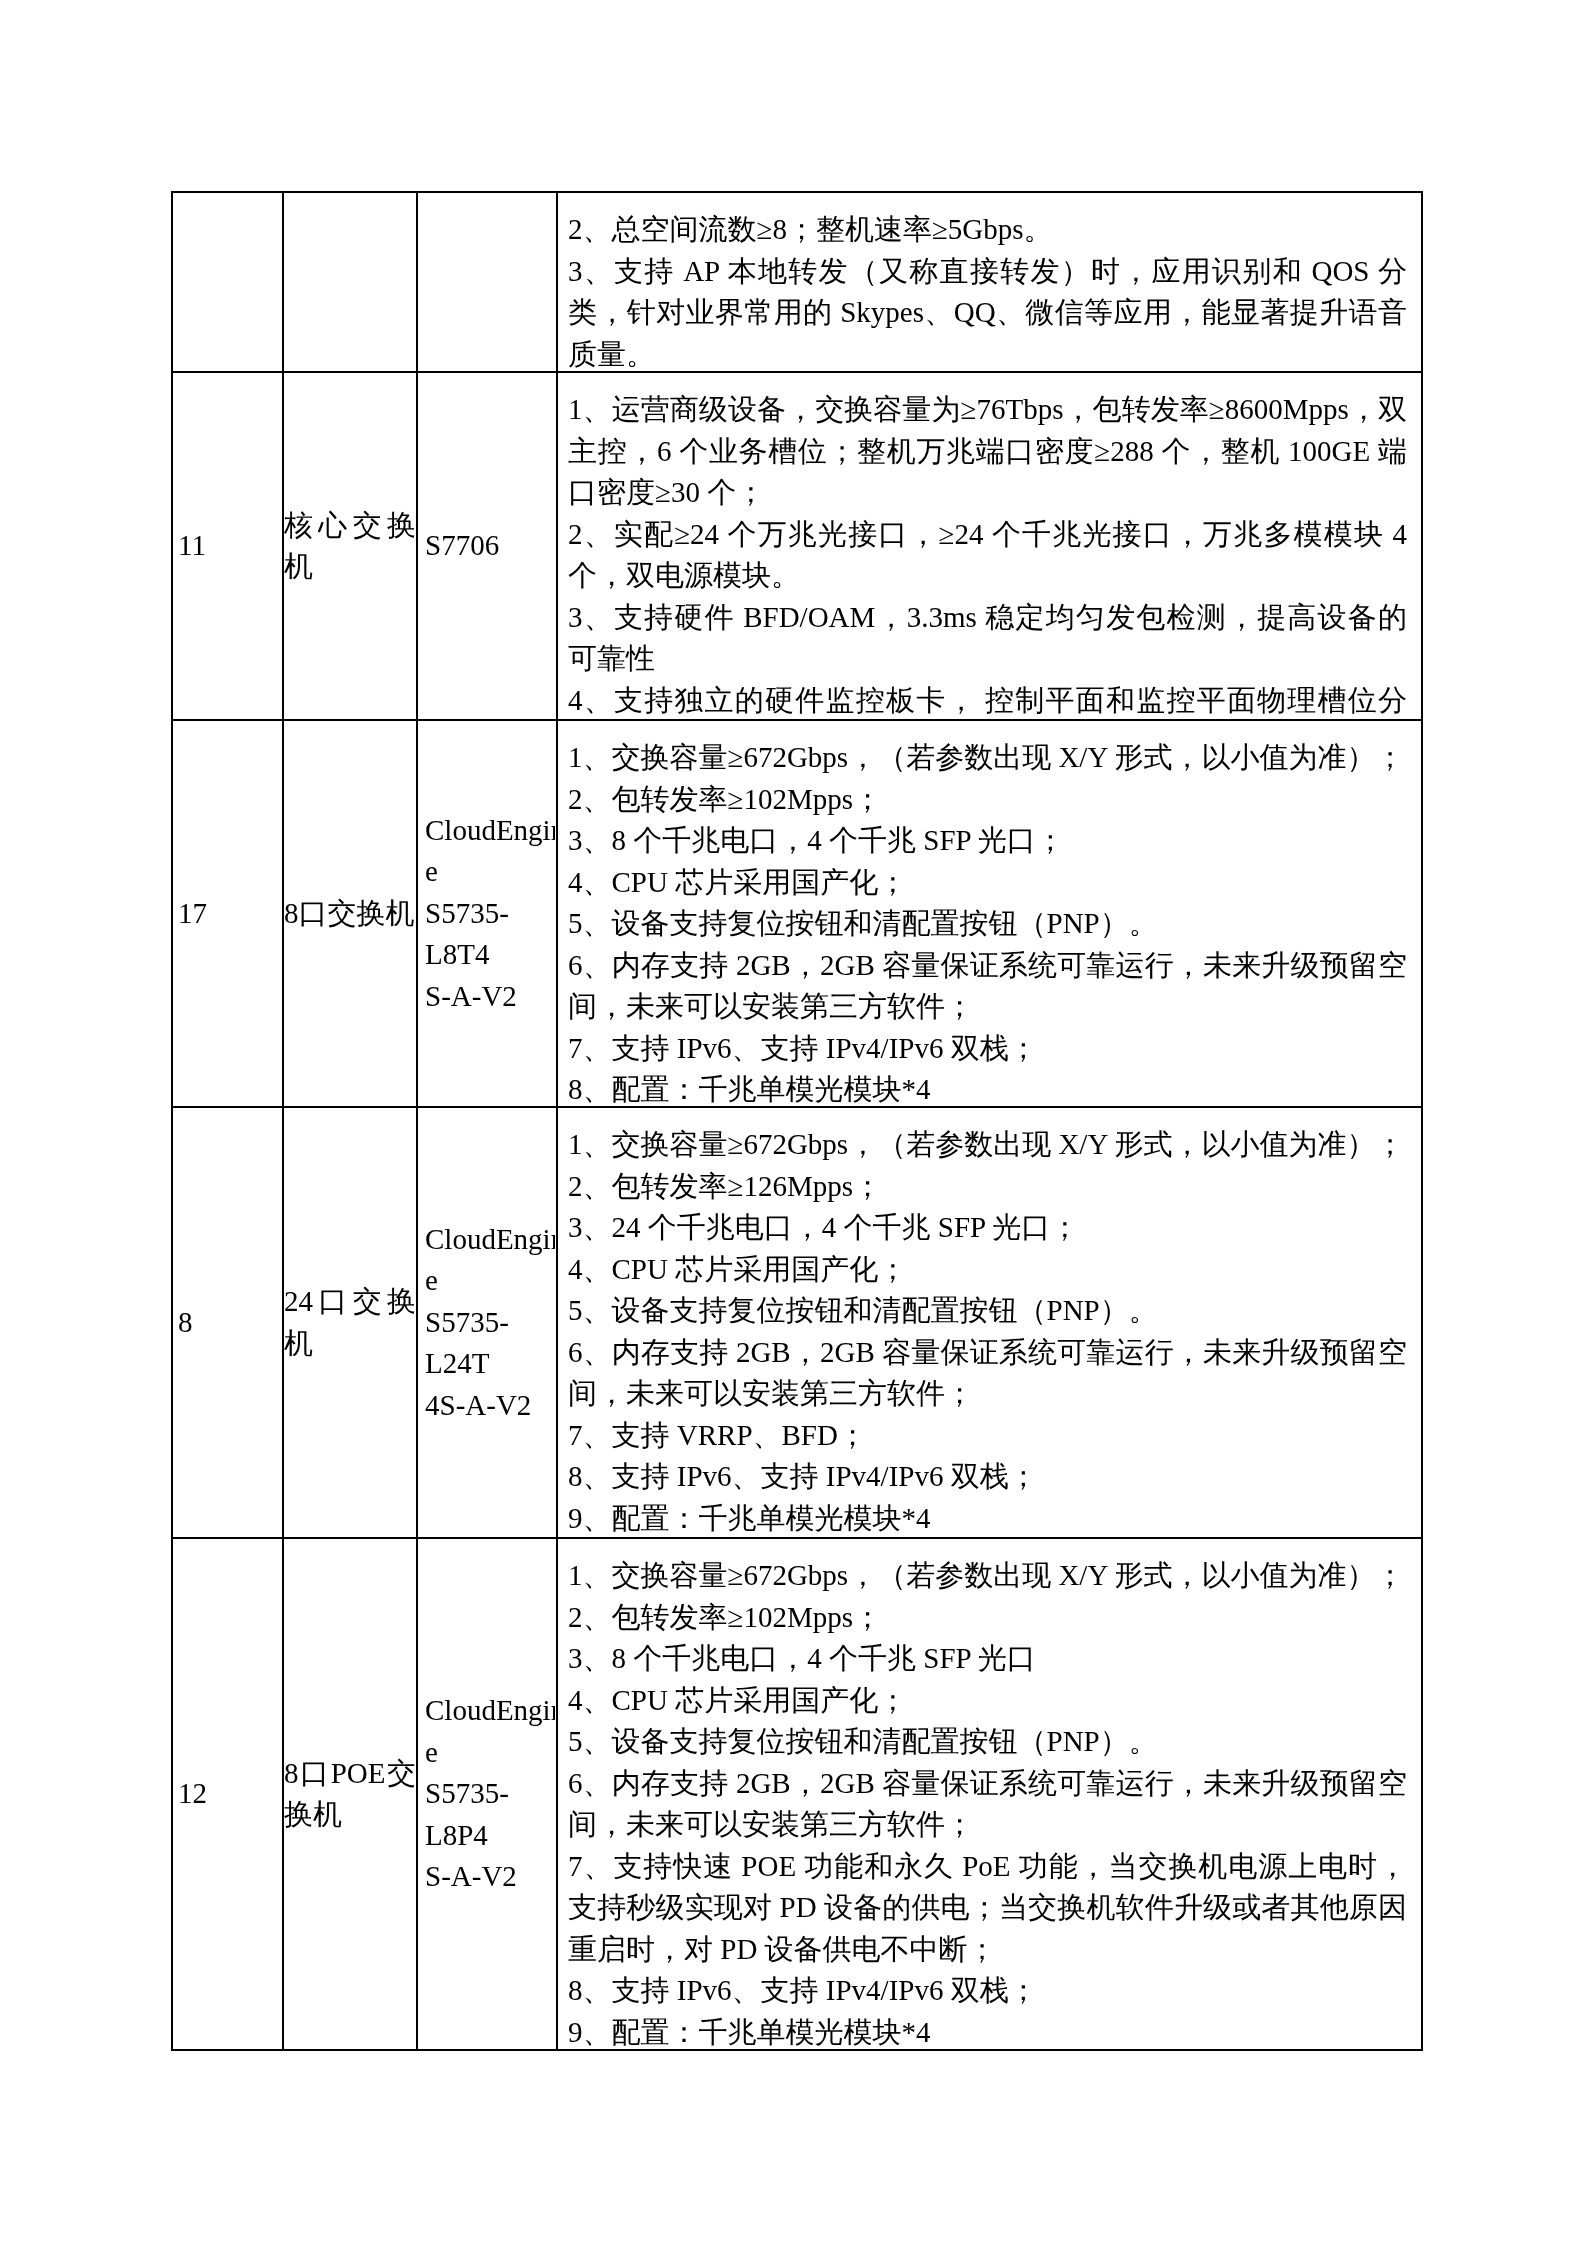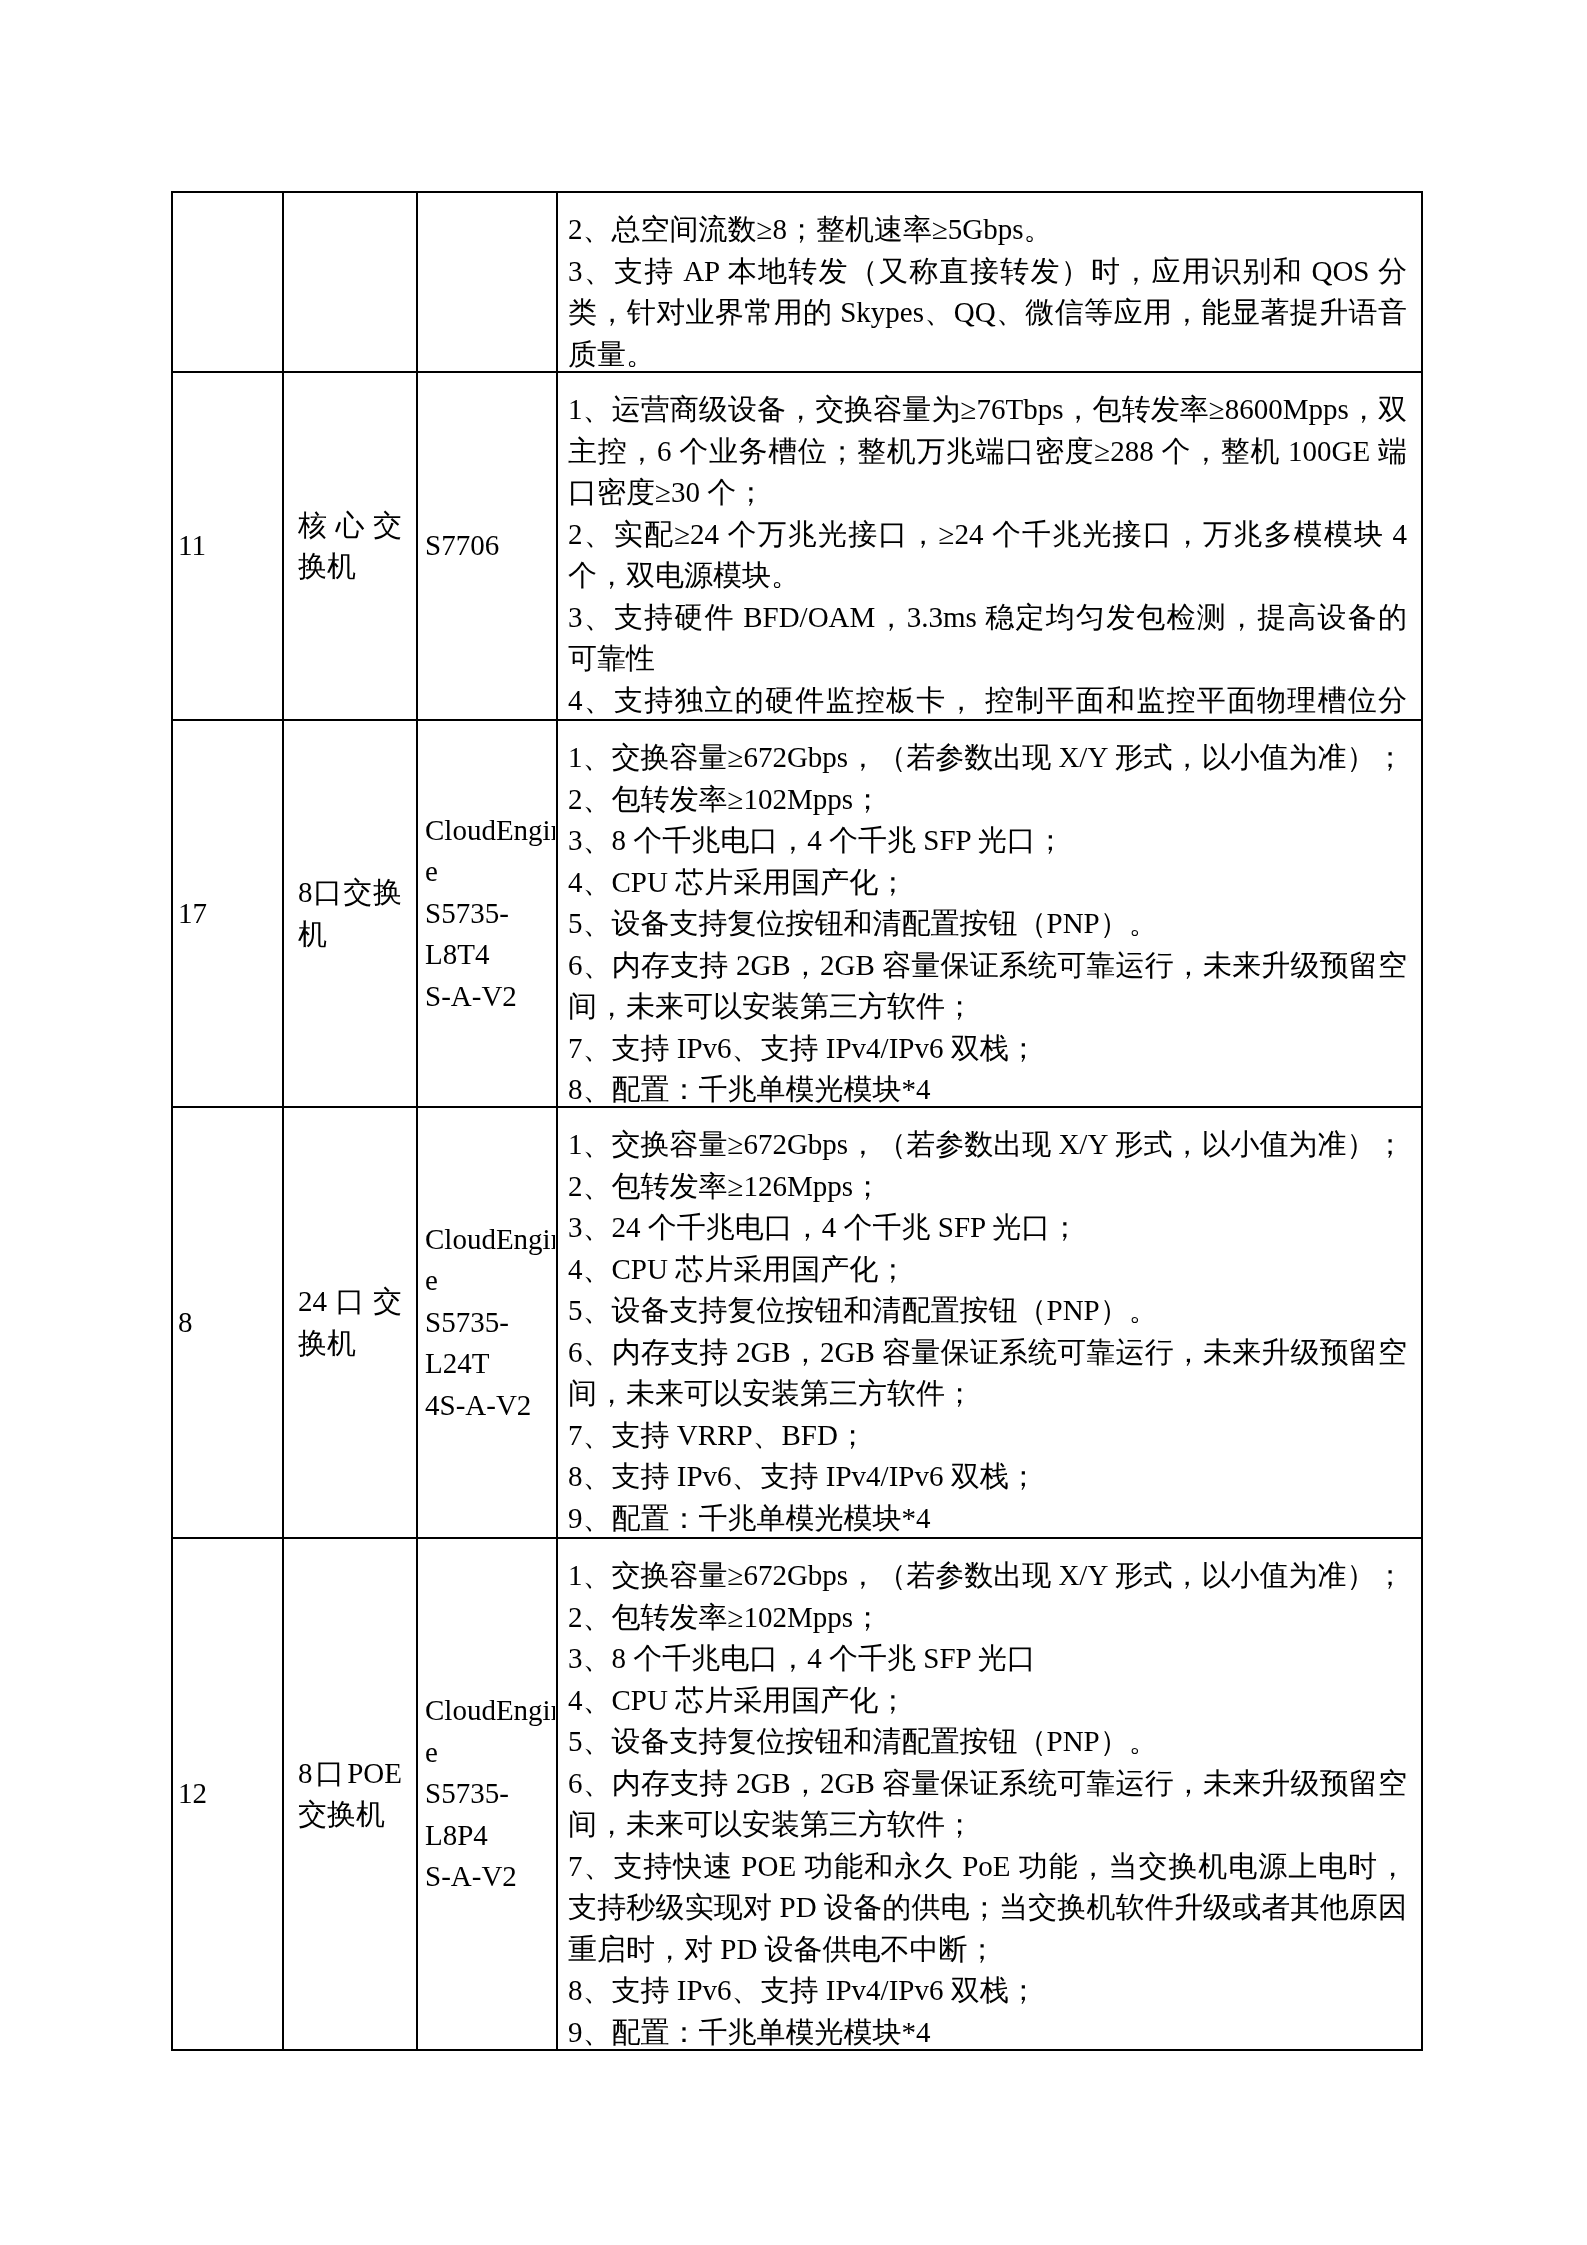--- a/index.html
+++ b/index.html
@@ -14,21 +14,21 @@
     border-collapse:collapse;table-layout:fixed;width:1250px;
     font-size:29px;line-height:41.5px;
   }
   td{
     border:2px solid #000000;
     vertical-align:middle;
     padding:0;
     overflow:hidden;
   }
   td.c-no{padding-left:5px;}
-  td.c-name{padding:0 14px;text-align:justify;text-justify:inter-character;}
+  td.c-name{padding:0 0;text-align:justify;text-justify:inter-character;}
   td.c-model{padding-left:7px;padding-right:4px;white-space:pre-line;border-radius:28px;}
   td.c-spec{vertical-align:top;padding:16px 14px 0 10px;}
   .spec-inner{
     white-space:pre-line;
     text-align:justify;
     text-justify:inter-character;
     overflow:hidden;
   }
   tr.r0{height:166px;} tr.r0 .spec-inner{height:162px;}
   tr.r1{height:336px;} tr.r1 .spec-inner{height:330px;}

